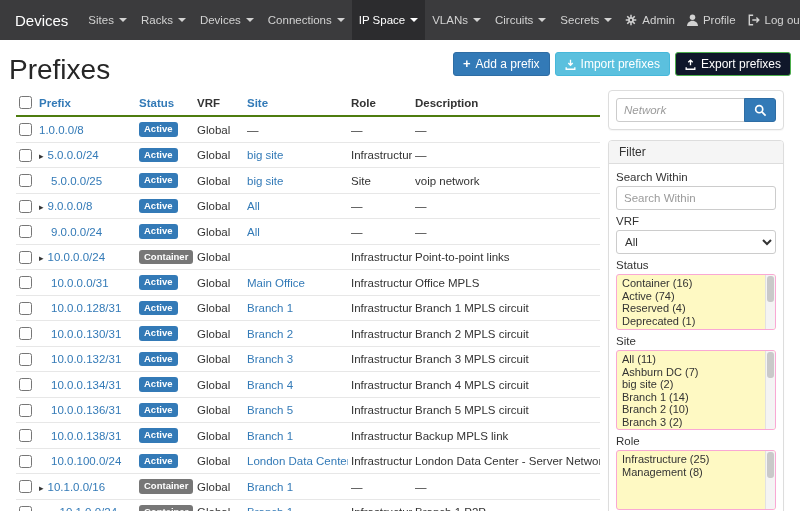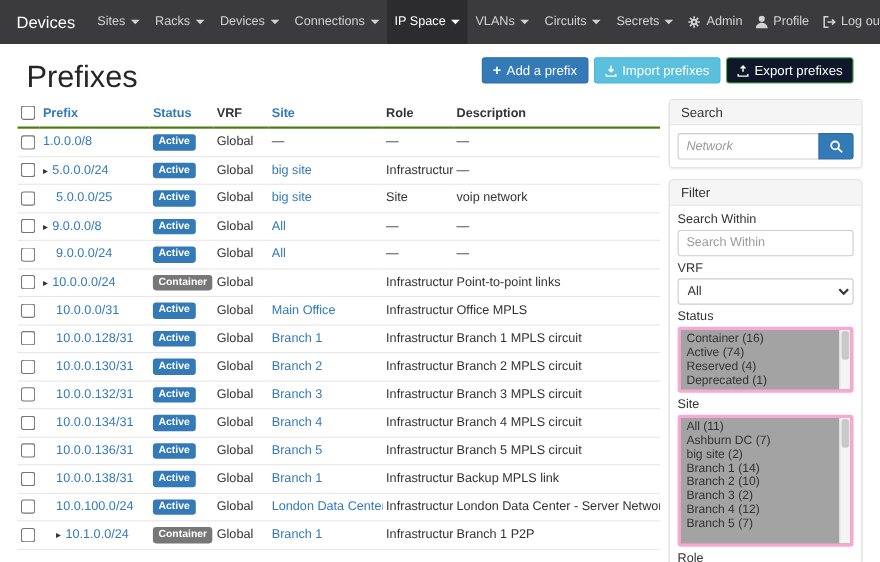--- a/index.html
+++ b/index.html
@@ -13,21 +13,21 @@
   .nav-item { display:flex; align-items:center; gap:5px; padding:0 7px; color:#d2d2d2; cursor:pointer; white-space:nowrap; }
   .nav-item.active { background:#2c2c2e; color:#fff; }
   .caret { display:inline-block; width:0; height:0; border-left:4px solid transparent;
     border-right:4px solid transparent; border-top:4px solid currentColor; }
   .nav-right { margin-left:auto; display:flex; }
   .nav-right .nav-item { padding:0 6px; }
   .nav-right .nav-item:last-child { padding-right:12px; }
   .nav-icon { display:inline-flex; align-items:center; }
 
   
-  .page-head { display:flex; justify-content:space-between; align-items:flex-start; padding:8px 24px 2px; }
+  .page-head { display:flex; justify-content:space-between; align-items:flex-start; padding:8px 9px 2px; }
   h1 { font-size:28px; font-weight:400; color:#262626; margin-top:6px; }
   .actions { display:flex; gap:5px; margin-top:4px; }
   .btn { display:inline-flex; align-items:center; gap:5px; border:1px solid transparent; border-radius:3px;
     color:#fff; font-size:12px; padding:4px 9px; cursor:pointer; font-family:inherit; white-space:nowrap; }
   .btn-primary { background:#337ab7; border-color:#2e6da4; }
   .btn-info { background:#5bc0de; border-color:#46b8da; }
   .btn-success { background:#0f172a; border-color:#4cae4c; }
   .plus { font-weight:bold; font-size:13px; line-height:10px; }
 
   
@@ -57,24 +57,24 @@
   .input-group { display:flex; }
   .form-control { flex:1; min-width:0; width:100%; height:24px; border:1px solid #ccc; border-radius:3px;
     padding:2px 7px; font-size:11.5px; color:#555; font-family:inherit; background:#fff; }
   .form-control::placeholder { color:#9b9b9b; }
   .input-group .form-control { border-top-right-radius:0; border-bottom-right-radius:0;font-style:italic; }
   .btn-search { width:32px; height:24px; background:#337ab7; border:1px solid #2e6da4;
     border-radius:0 3px 3px 0; margin-left:-1px; display:flex; align-items:center; justify-content:center; cursor:pointer; }
   .field { margin-bottom:5px; }
   .field label { display:block; font-size:11.5px; line-height:13px; margin-bottom:2px; color:#333; font-weight:400; }
   select.form-control { height:24px; padding:2px 4px; color:#333; }
-  .multiselect { position:relative; border:3px solid #f9a8d4; border-radius:3px; overflow:hidden;
-    padding:2px 12px 2px 0; background:#a3a3a3; cursor:default; }
+  .multiselect { position:relative; border:1px solid #f9a8d4; border-radius:3px; overflow:hidden;
+    padding:2px 12px 2px 0; background:#fef9c3; cursor:default; }
   .opt { font-size:11px; line-height:12.5px; padding:0 5px; white-space:nowrap; overflow:hidden; color:#333; }
-  .ms-site { height:120px; }
+  .ms-site { height:80px; }
   .ms-role { height:60px; }
   .sb { position:absolute; top:0; right:0; bottom:0; width:10px; background:#f4f4f4; border-left:1px solid #e2e2e2; }
   .sb-thumb { position:absolute; top:1px; left:1px; width:7px; height:26px; background:#c9c9c9; border-radius:3px; }
 </style>
 </head>
 <body>
 
 <nav class="navbar">
   <div class="brand">Devices</div>
   <div class="nav-menu">
@@ -323,34 +323,42 @@
             <td><input type="checkbox" style=""></td>
             <td class="td-prefix"><span style="padding-left:12px"><a>10.0.100.0/24</a></span></td>
             <td><span class="label label-primary">Active</span></td>
             <td>Global</td>
             <td><a>London Data Center</a></td>
             <td>Infrastructure</td>
             <td>London Data Center - Server Network</td>
           </tr>
           <tr>
             <td><input type="checkbox" style=""></td>
+            <td class="td-prefix"><span style="padding-left:0px"><span class="expand">▸</span><a>10.1.0.0/16</a></span></td>
+            <td><span class="label label-default">Container</span></td>
+            <td>Global</td>
+            <td><a>Branch 1</a></td>
+            <td>—</td>
+            <td>—</td>
+          </tr>
+          <tr>
+            <td><input type="checkbox" style=""></td>
             <td class="td-prefix"><span style="padding-left:12px"><span class="expand">▸</span><a>10.1.0.0/24</a></span></td>
             <td><span class="label label-default">Container</span></td>
             <td>Global</td>
             <td><a>Branch 1</a></td>
             <td>Infrastructure</td>
             <td>Branch 1 P2P</td>
           </tr>
         </tbody>
     </table>
   </div>
 
   <aside class="sidebar">
     <div class="panel">
-      <div class="panel-heading">Search</div>
       <div class="panel-body">
         <div class="input-group">
           <input class="form-control" placeholder="Network" style="">
           <button class="btn-search">
             <svg width="13" height="13" viewBox="0 0 14 14">
               <circle cx="5.6" cy="5.6" r="3.8" stroke="#fff" stroke-width="1.8" fill="none"></circle>
               <path d="M8.5 8.5l4 4" stroke="#fff" stroke-width="1.8"></path>
             </svg>
           </button>
         </div>

